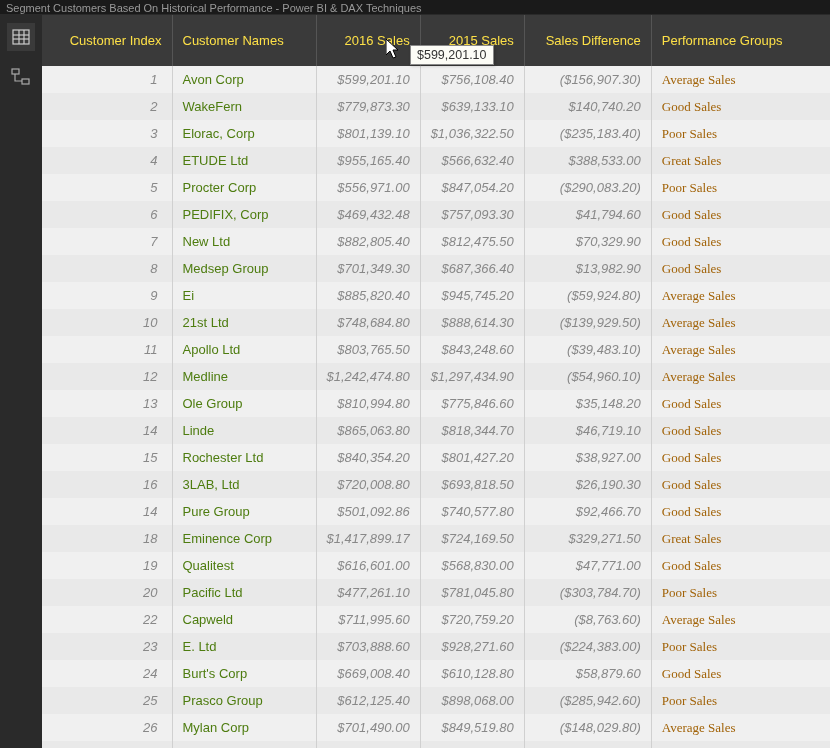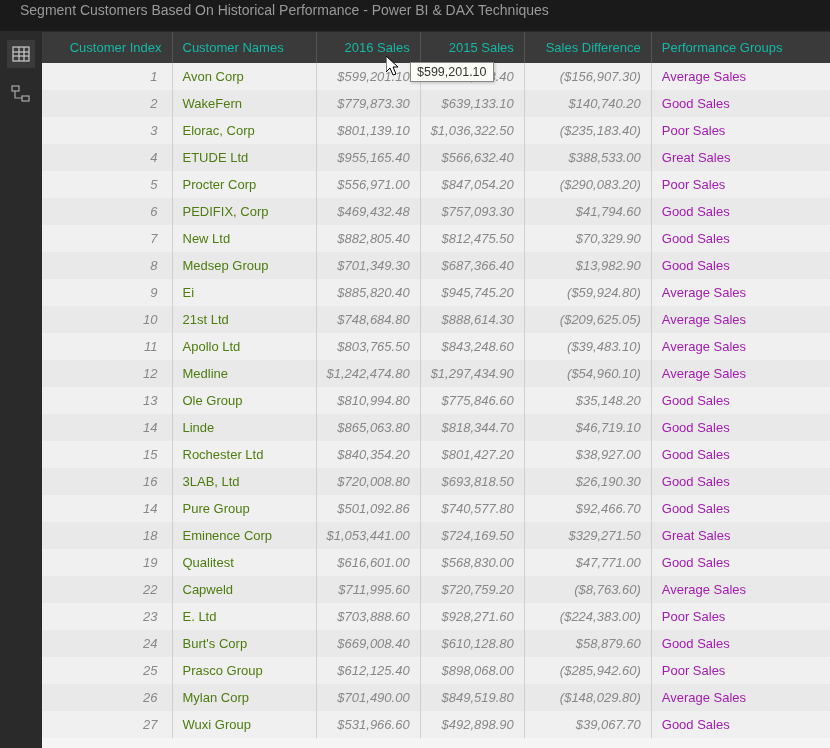--- a/index.html
+++ b/index.html
@@ -10,23 +10,23 @@
     body {
       font-family: 'Segoe UI', Tahoma, sans-serif;
       width: 830px;
       height: 748px;
       overflow: hidden;
       background: #e8e8e8;
     }
     .title-bar {
       background: #1a1a1a;
       color: #999;
-      font-size: 14px;
-      padding: 2px 20px;
-      height: 32px;
+      font-size: 11px;
+      padding: 2px 6px;
+      height: 15px;
       border-bottom: 1px solid #2a2a2a;
     }
     .main-layout {
       display: flex;
       height: calc(100% - 15px);
     }
     .left-sidebar {
       background: #2a2a2a;
       width: 42px;
       display: flex;
@@ -54,23 +54,23 @@
       background: #f5f5f5;
       position: relative;
     }
     table {
       width: 100%;
       border-collapse: collapse;
       font-size: 13px;
     }
     thead th {
       background: #3a3a3a;
-      color: #14b8a6;
+      color: #fde047;
       font-weight: 400;
-      padding: 8px 10px;
+      padding: 18px 10px;
       text-align: left;
       font-size: 13px;
       border-left: 1px solid #555;
       height: 14px;
       position: sticky;
       top: 0;
     }
     thead th:first-child {
       border-left: none;
     }
@@ -97,21 +97,22 @@
     }
     tbody td.name {
       font-style: normal;
       color: #4d7c0f;
     }
     tbody td.num {
       text-align: right;
     }
     tbody td.perf {
       font-style: normal;
-      color: #a21caf;
+      color: #a16207;
+      font-family: Liberation Serif, serif;
     }
     .cursor {
       position: absolute;
       top: 24px;
       left: 344px;
       pointer-events: none;
       z-index: 10;
     }
     .tooltip {
       position: absolute;
@@ -257,21 +258,21 @@
             <td class="num">$885,820.40</td>
             <td class="num">$945,745.20</td>
             <td class="num">($59,924.80)</td>
             <td class="perf">Average Sales</td>
           </tr>
           <tr>
             <td class="idx">10</td>
             <td class="name">21st Ltd</td>
             <td class="num">$748,684.80</td>
             <td class="num">$888,614.30</td>
-            <td class="num">($209,625.05)</td>
+            <td class="num">($139,929.50)</td>
             <td class="perf">Average Sales</td>
           </tr>
           <tr>
             <td class="idx">11</td>
             <td class="name">Apollo Ltd</td>
             <td class="num">$803,765.50</td>
             <td class="num">$843,248.60</td>
             <td class="num">($39,483.10)</td>
             <td class="perf">Average Sales</td>
           </tr>
@@ -319,32 +320,40 @@
             <td class="idx">14</td>
             <td class="name">Pure Group</td>
             <td class="num">$501,092.86</td>
             <td class="num">$740,577.80</td>
             <td class="num">$92,466.70</td>
             <td class="perf">Good Sales</td>
           </tr>
           <tr>
             <td class="idx">18</td>
             <td class="name">Eminence Corp</td>
-            <td class="num">$1,053,441.00</td>
+            <td class="num">$1,417,899.17</td>
             <td class="num">$724,169.50</td>
             <td class="num">$329,271.50</td>
             <td class="perf">Great Sales</td>
           </tr>
           <tr>
             <td class="idx">19</td>
             <td class="name">Qualitest</td>
             <td class="num">$616,601.00</td>
             <td class="num">$568,830.00</td>
             <td class="num">$47,771.00</td>
             <td class="perf">Good Sales</td>
+          </tr>
+          <tr>
+            <td class="idx">20</td>
+            <td class="name">Pacific Ltd</td>
+            <td class="num">$477,261.10</td>
+            <td class="num">$781,045.80</td>
+            <td class="num">($303,784.70)</td>
+            <td class="perf">Poor Sales</td>
           </tr>
           <tr>
             <td class="idx">22</td>
             <td class="name">Capweld</td>
             <td class="num">$711,995.60</td>
             <td class="num">$720,759.20</td>
             <td class="num">($8,763.60)</td>
             <td class="perf">Average Sales</td>
           </tr>
           <tr>

